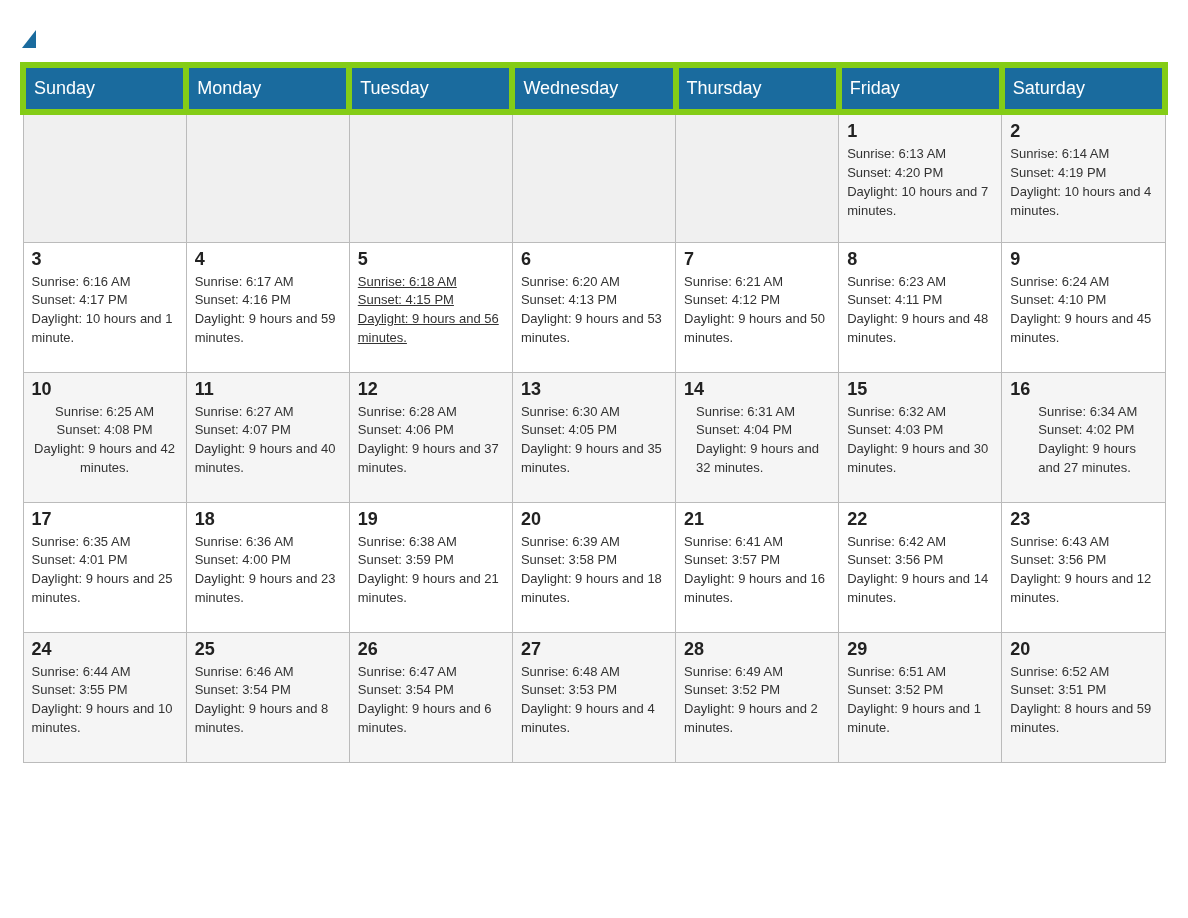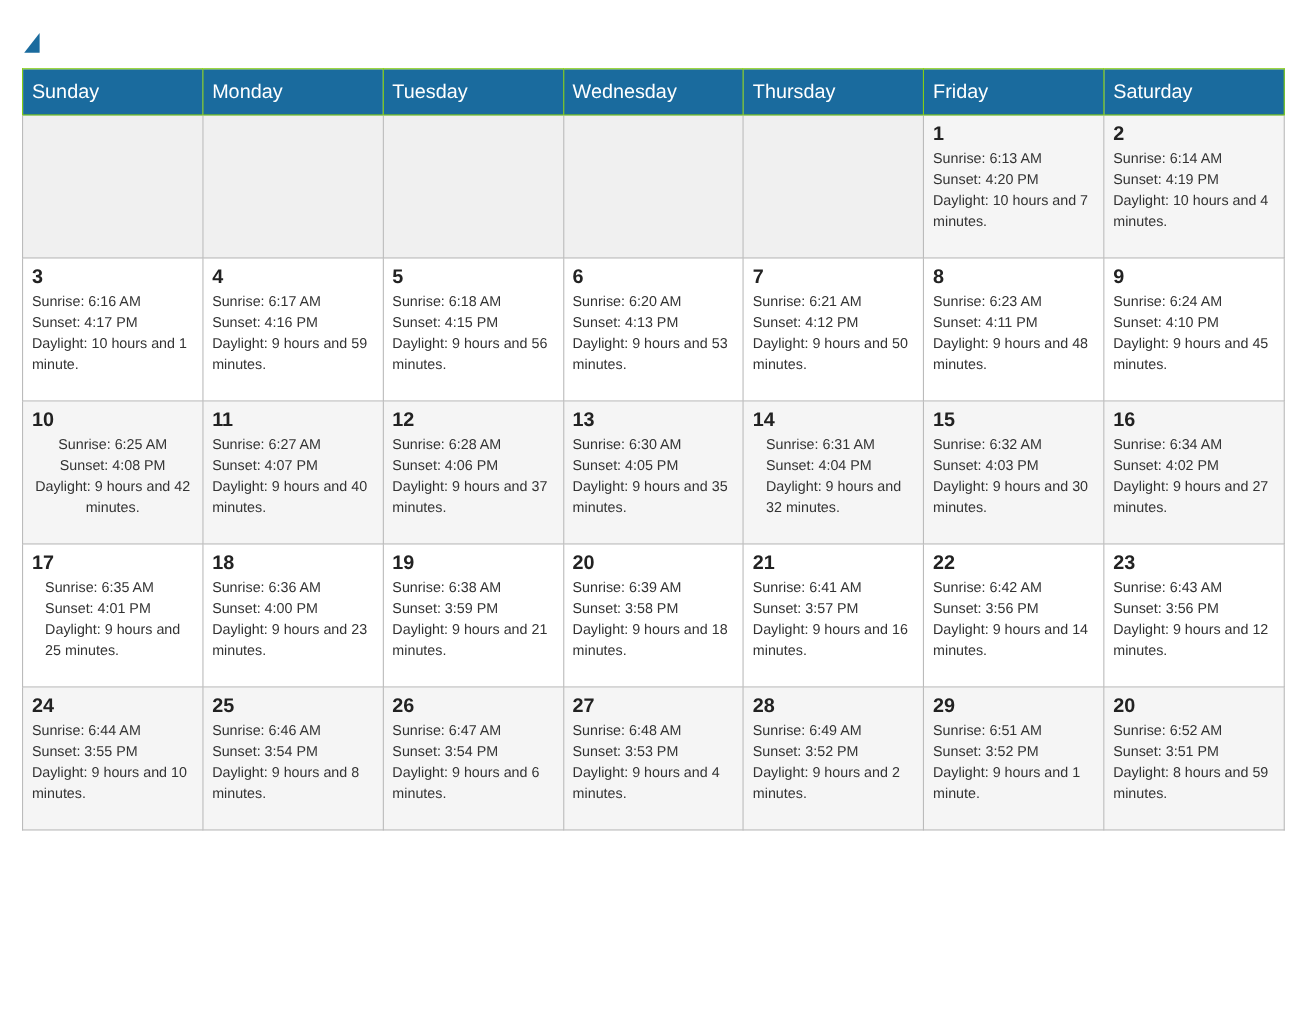--- a/index.html
+++ b/index.html
@@ -63,21 +63,21 @@
       border-collapse: collapse;
       border: 1px solid #999;
     }
     .calendar th {
       background-color: #1a6b9e;
       color: white;
       padding: 10px 8px;
       text-align: left;
       font-size: 18px;
       font-weight: normal;
-      border: 1px solid #84cc16;
+      border: 6px solid #84cc16;
     }
     .calendar td {
       width: 14.28%;
       vertical-align: top;
       padding: 6px 8px;
       border: 1px solid #bbb;
       min-height: 120px;
       height: 130px;
       background: #fff;
     }
@@ -162,21 +162,21 @@
 Daylight: 10 hours and 1 minute.</div>
         </td>
         <td style="background: rgb(255, 255, 255);">
           <span class="day-number">4</span>
           <div class="day-info" style="white-space: pre-line;">Sunrise: 6:17 AM
 Sunset: 4:16 PM
 Daylight: 9 hours and 59 minutes.</div>
         </td>
         <td style="background: rgb(255, 255, 255);">
           <span class="day-number">5</span>
-          <div class="day-info" style="white-space: pre-line;">Sunrise: 6:18 AM
+          <div class="day-info" style="white-space: pre-line; text-decoration: underline;">Sunrise: 6:18 AM
 Sunset: 4:15 PM
 Daylight: 9 hours and 56 minutes.</div>
         </td>
         <td style="background: rgb(255, 255, 255);">
           <span class="day-number">6</span>
           <div class="day-info" style="white-space: pre-line;">Sunrise: 6:20 AM
 Sunset: 4:13 PM
 Daylight: 9 hours and 53 minutes.</div>
         </td>
         <td style="background: rgb(255, 255, 255);">
@@ -230,29 +230,29 @@
 Daylight: 9 hours and 32 minutes.</div>
         </td>
         <td style="background: rgb(245, 245, 245);">
           <span class="day-number">15</span>
           <div class="day-info" style="white-space: pre-line;">Sunrise: 6:32 AM
 Sunset: 4:03 PM
 Daylight: 9 hours and 30 minutes.</div>
         </td>
         <td style="background: rgb(245, 245, 245);">
           <span class="day-number">16</span>
-          <div class="day-info" style="white-space: pre-line;">Sunrise: 6:34 AM
+          <div class="day-info" style="white-space: pre-line; margin-left: 28px;">Sunrise: 6:34 AM
 Sunset: 4:02 PM
 Daylight: 9 hours and 27 minutes.</div>
         </td>
       </tr>
       <tr>
         <td style="background: rgb(255, 255, 255);">
           <span class="day-number">17</span>
-          <div class="day-info" style="white-space: pre-line; margin-left: 12px;">Sunrise: 6:35 AM
+          <div class="day-info" style="white-space: pre-line;">Sunrise: 6:35 AM
 Sunset: 4:01 PM
 Daylight: 9 hours and 25 minutes.</div>
         </td>
         <td style="background: rgb(255, 255, 255);">
           <span class="day-number">18</span>
           <div class="day-info" style="white-space: pre-line;">Sunrise: 6:36 AM
 Sunset: 4:00 PM
 Daylight: 9 hours and 23 minutes.</div>
         </td>
         <td style="background: rgb(255, 255, 255);">

